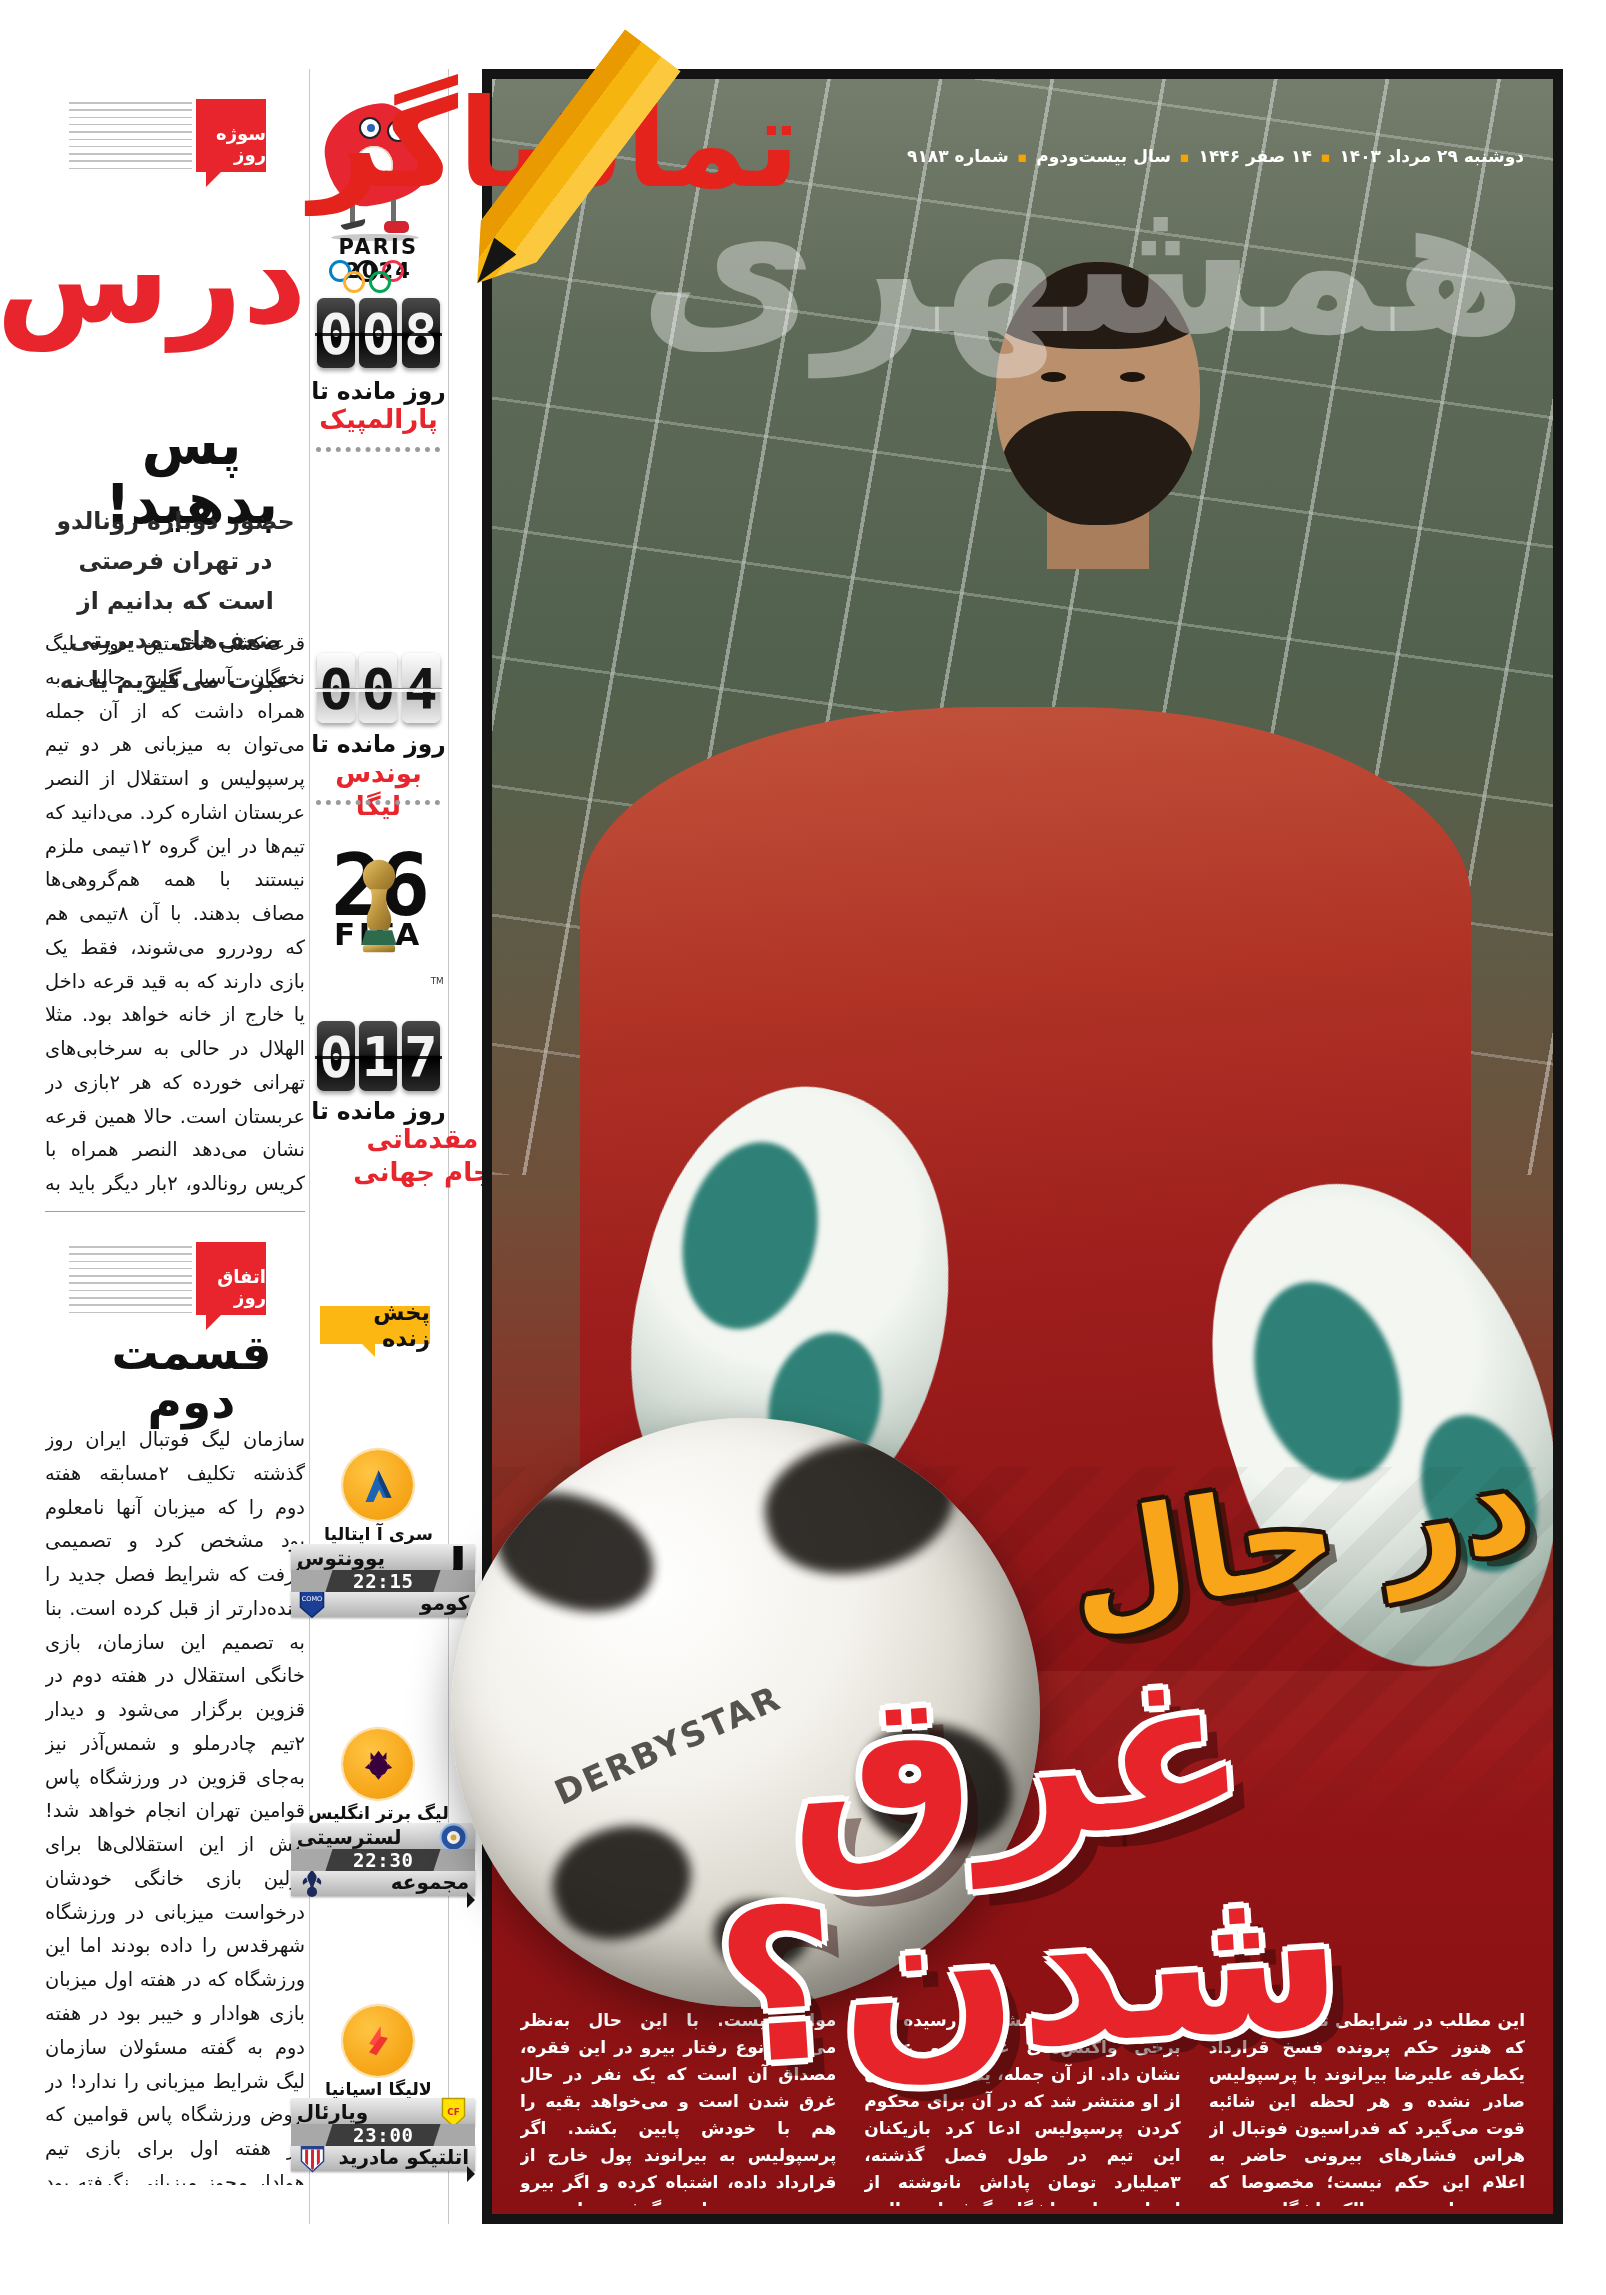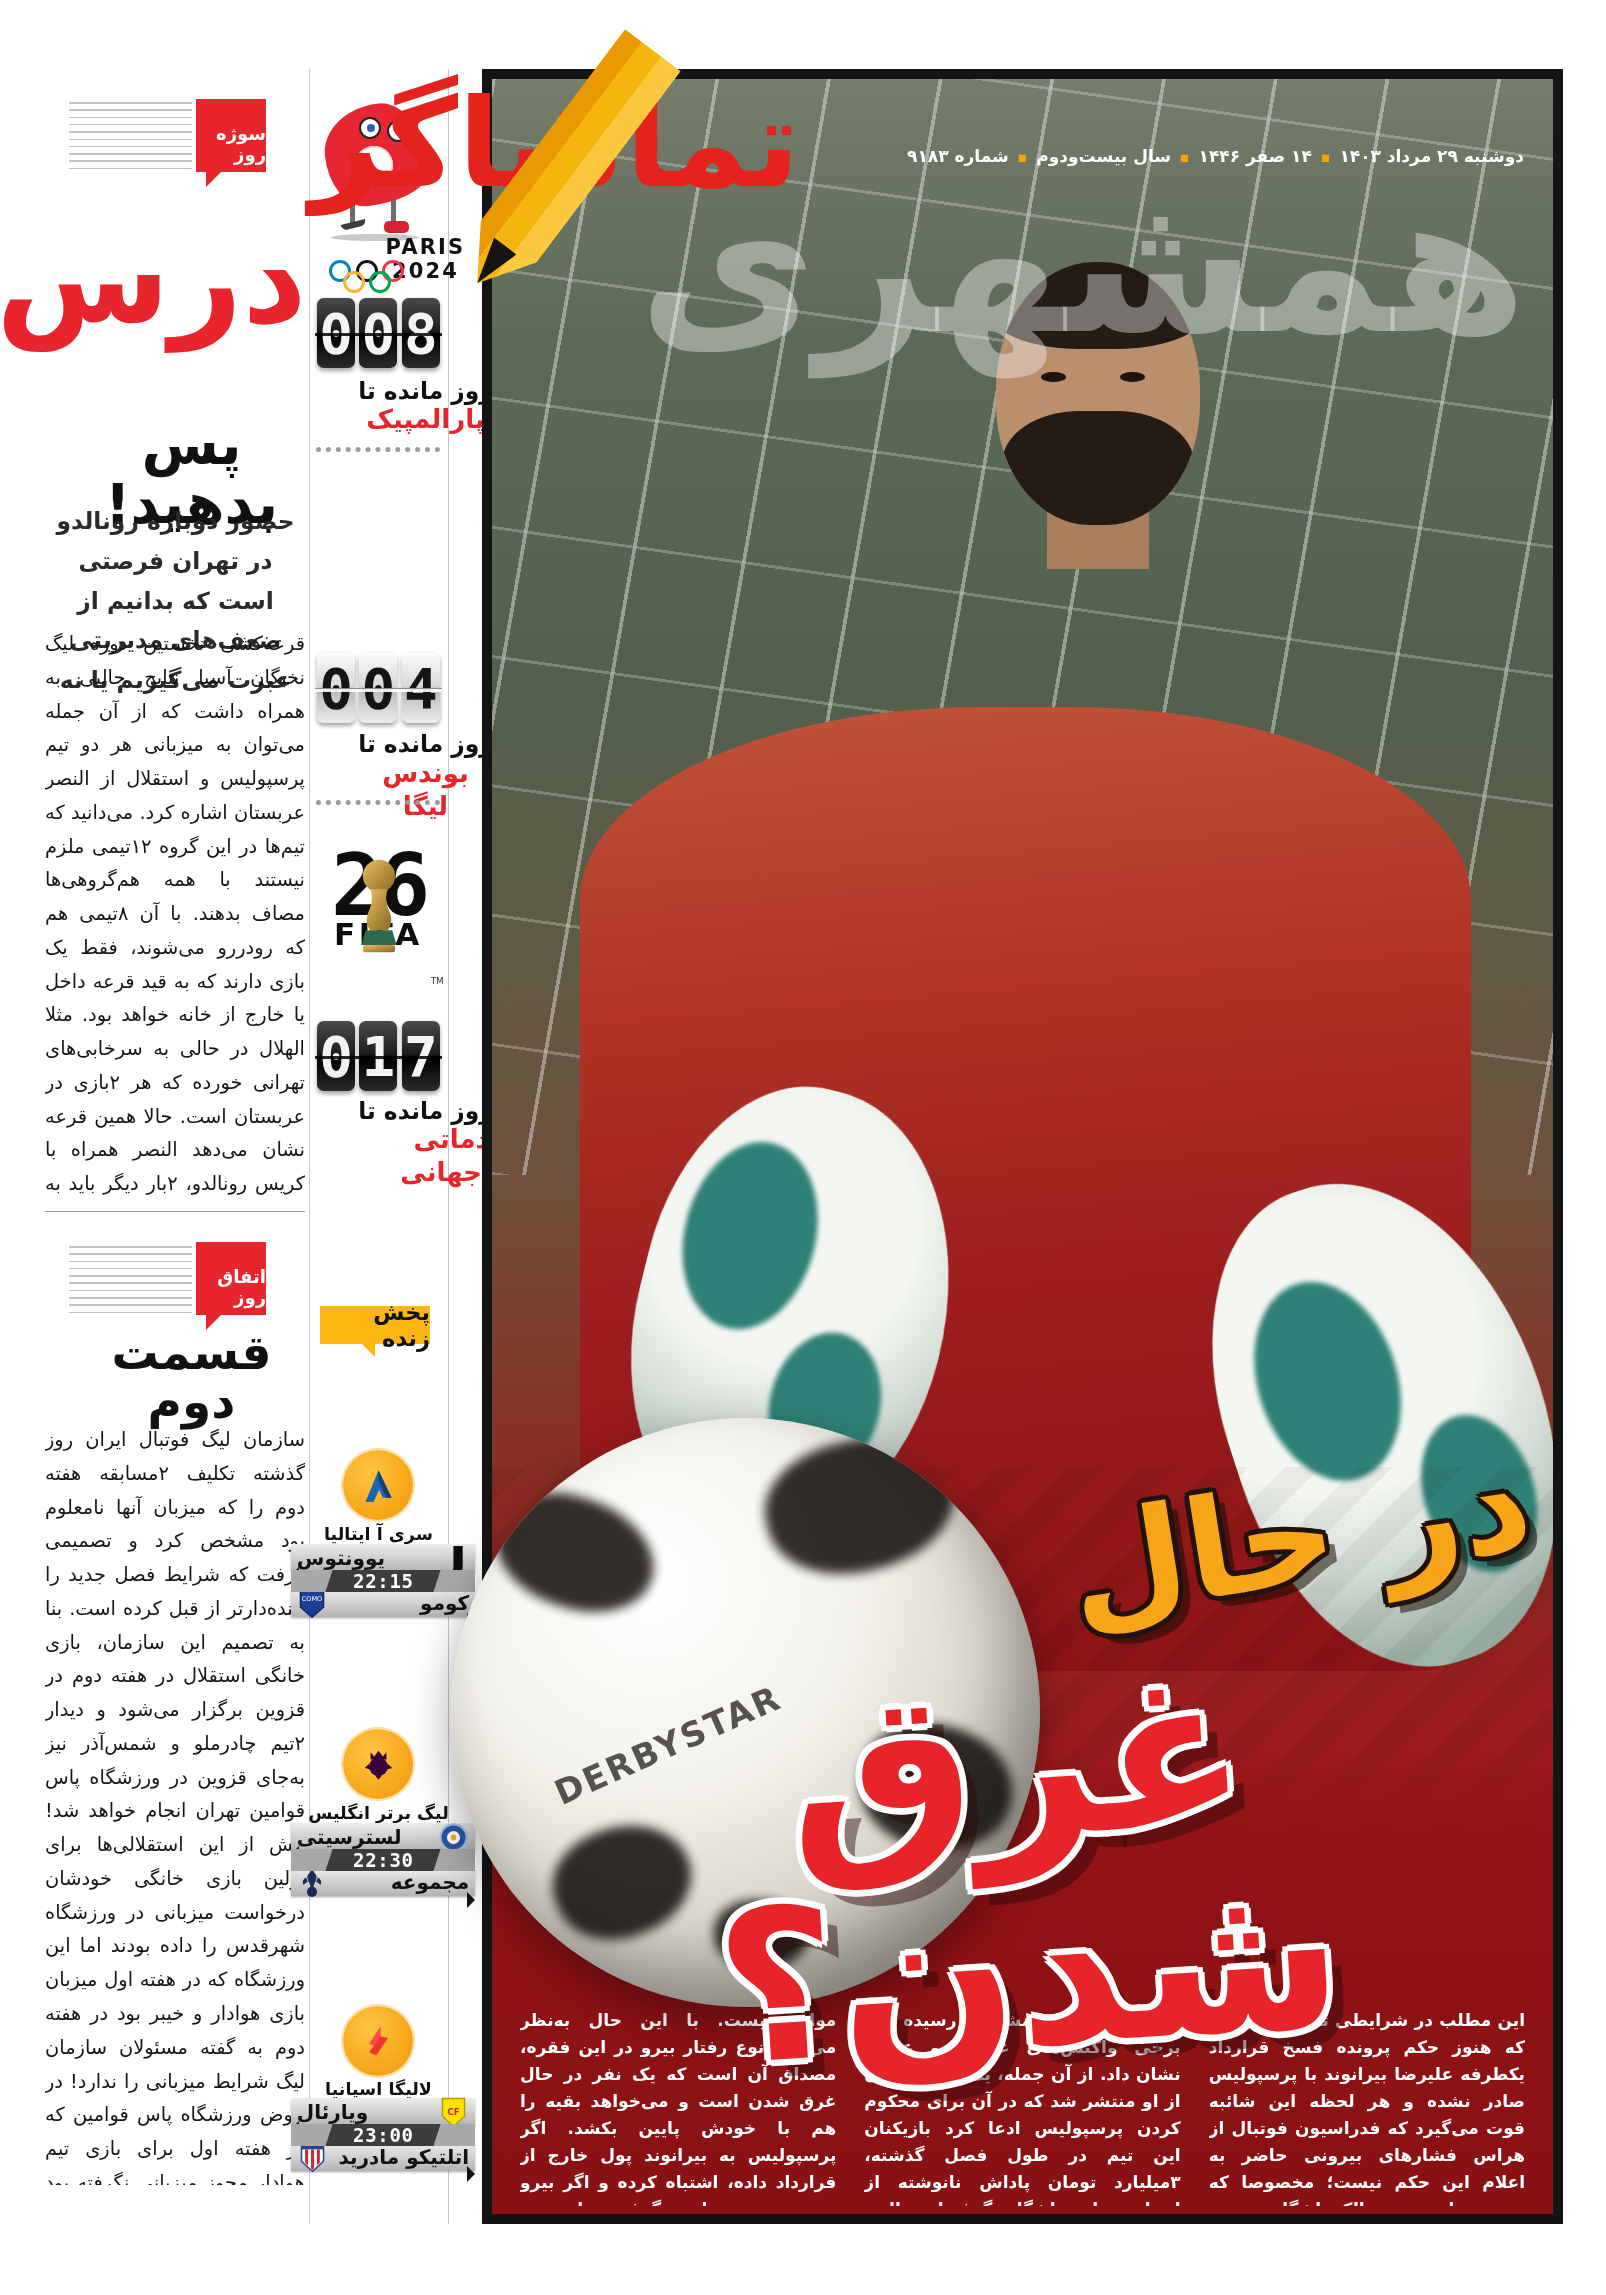--- a/index.html
+++ b/index.html
@@ -19,21 +19,21 @@
       font-size:126px;font-weight:bold;line-height:1;direction:rtl;margin:0;}
   .t-black{position:absolute;left:44px;width:263px;text-align:center;color:#111;
       font-size:56px;font-weight:bold;line-height:1.05;direction:rtl;margin:16px;}
   .lede{position:absolute;left:50px;width:251px;text-align:center;color:#2b2b2b;
       font-size:23.4px;line-height:1.7;font-weight:bold;direction:rtl;margin:0;}
   .body-col{position:absolute;left:45px;width:260px;direction:rtl;text-align:justify;
       color:#161616;font-size:19.4px;line-height:1.74;overflow:hidden;}
   .body-col p{margin:0 0 4.4px 0;}
   .hsep{position:absolute;left:45px;width:260px;height:0.7px;background:#9e9e9e;}
   
-  .mid-center{position:absolute;left:309px;width:139px;text-align:center;margin-left:47px;}
+  .mid-center{position:absolute;left:309px;width:139px;text-align:center;}
   .label-black{font-size:23.4px;font-weight:bold;color:#111;direction:rtl;}
   .label-red{font-size:26px;font-weight:bold;color:#e8252c;direction:rtl;line-height:1.25;}
   .dots{position:absolute;left:316px;width:124px;border-top:5.1px dotted #9a9a9a;}
   .counter{position:absolute;left:317px;display:flex;gap:4.4px;direction:ltr;}
   .digit{width:38px;height:70px;border-radius:6.6px;display:flex;align-items:center;
       justify-content:center;font-family:"DejaVu Sans Mono",monospace;font-weight:bold;
       font-size:56px;position:relative;box-shadow:0 2.2px 4.4px rgba(0,0,0,.35);}
   .digit::after{content:"";position:absolute;left:-2.2px;right:-2.2px;top:50%;height:2.9px;}
   .digit.dark{background:linear-gradient(180deg,#4a4a4a,#1d1d1d 47%,#000 53%,#2b2b2b);color:#f3f3f3;}
   .digit.dark::after{background:rgba(0,0,0,.85);}

